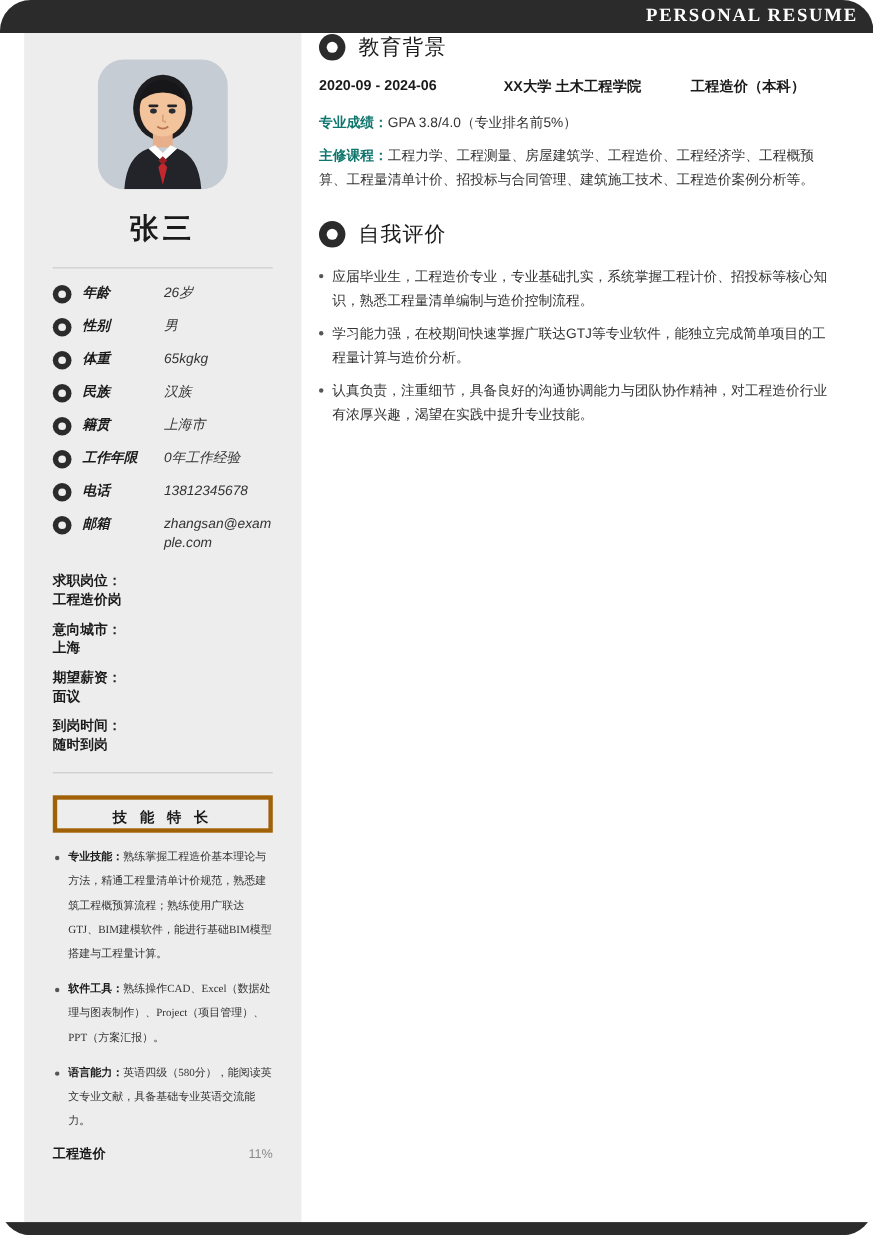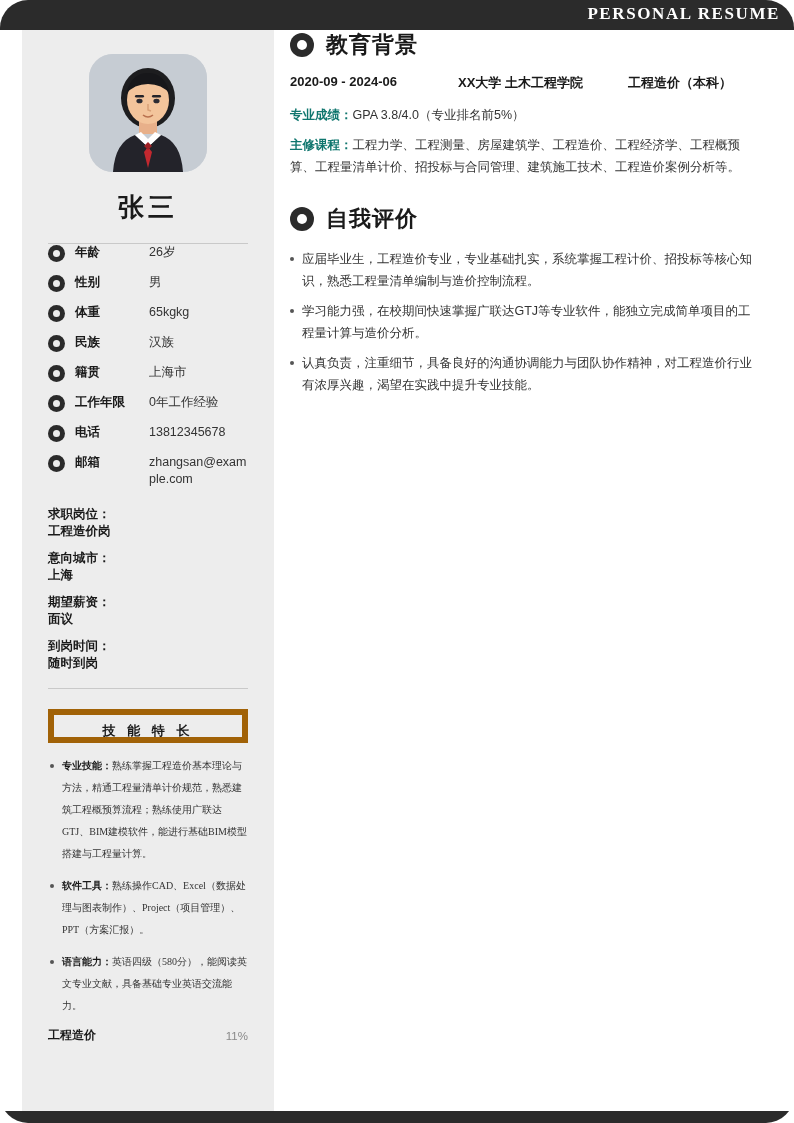--- a/index.html
+++ b/index.html
@@ -64,21 +64,21 @@
     margin-top: 18px;
     letter-spacing: 4px;
   }
   .divider {
     height: 1px;
     background: #c9c9c9;
     margin: 18px 0 0;
   }
 
   
-  .info-list { margin-top: 0; }
+  .info-list { margin-top: 14px; font-style: italic; }
   .info-row {
     display: flex;
     align-items: flex-start;
     margin-bottom: 12px;
   }
   .bullet-icon {
     flex: 0 0 auto;
     width: 17px; height: 17px;
     border-radius: 50%;
     background: #2b2b2b;
@@ -123,21 +123,21 @@
     color: #1a1a1a;
   }
   .pref-value {
     font-weight: bold;
     color: #1a1a1a;
   }
 
   
   .skills-title-box {
     margin-top: 20px;
-    border: 6px solid #a16207;
+    border: 4px solid #a16207;
     height: 34px;
     line-height: 32px;
     text-align: center;
     font-size: 13px;
     font-weight: bold;
     letter-spacing: 4px;
     color: #1a1a1a;
   }
   .skill-list { margin-top: 12px; padding-left: 2px; }
   .skill-item {
@@ -191,22 +191,22 @@
   }
   .head-icon::after {
     content: "";
     position: absolute;
     left: 7px; top: 7px;
     width: 10px; height: 10px;
     border-radius: 50%;
     background: #ffffff;
   }
   .section-title {
-    font-size: 22px;
-    font-weight: bold;
+    font-size: 19px;
+    font-weight: normal;
     color: #1a1a1a;
     letter-spacing: 1px;
   }
   .edu-row {
     display: flex;
     font-size: 13px;
     font-weight: bold;
     color: #1a1a1a;
     margin-bottom: 12px;
     justify-content: center;

